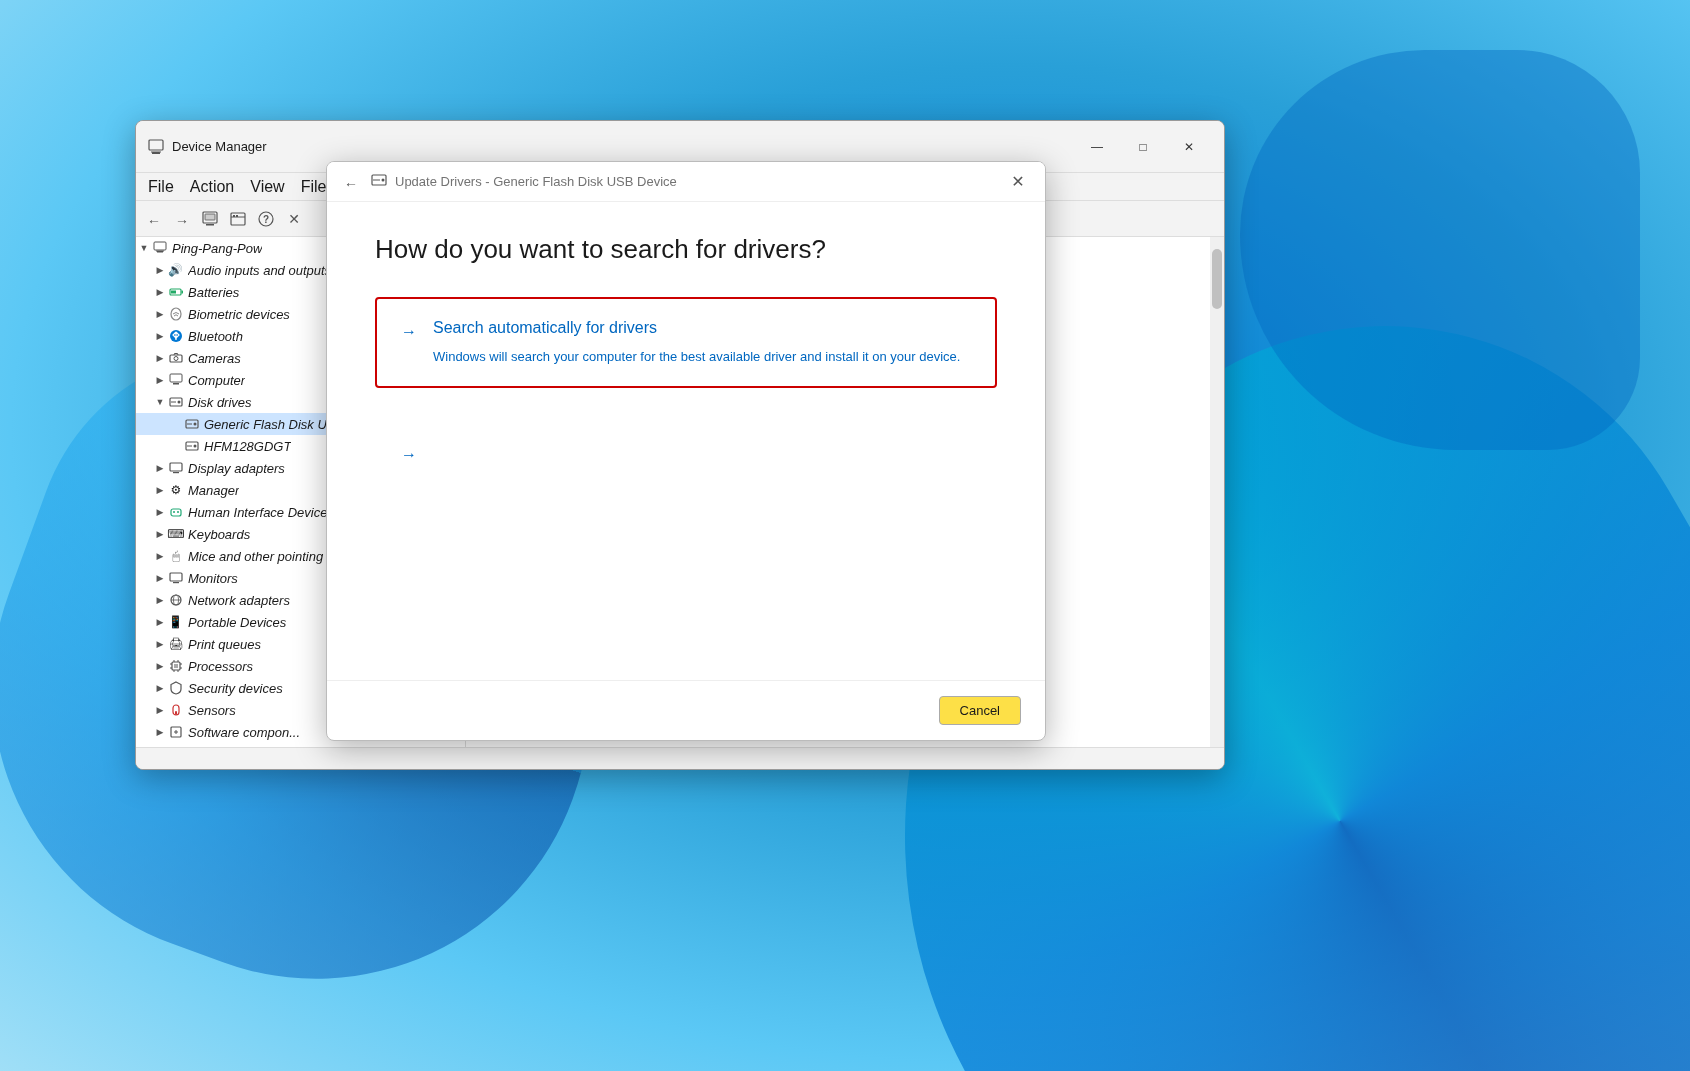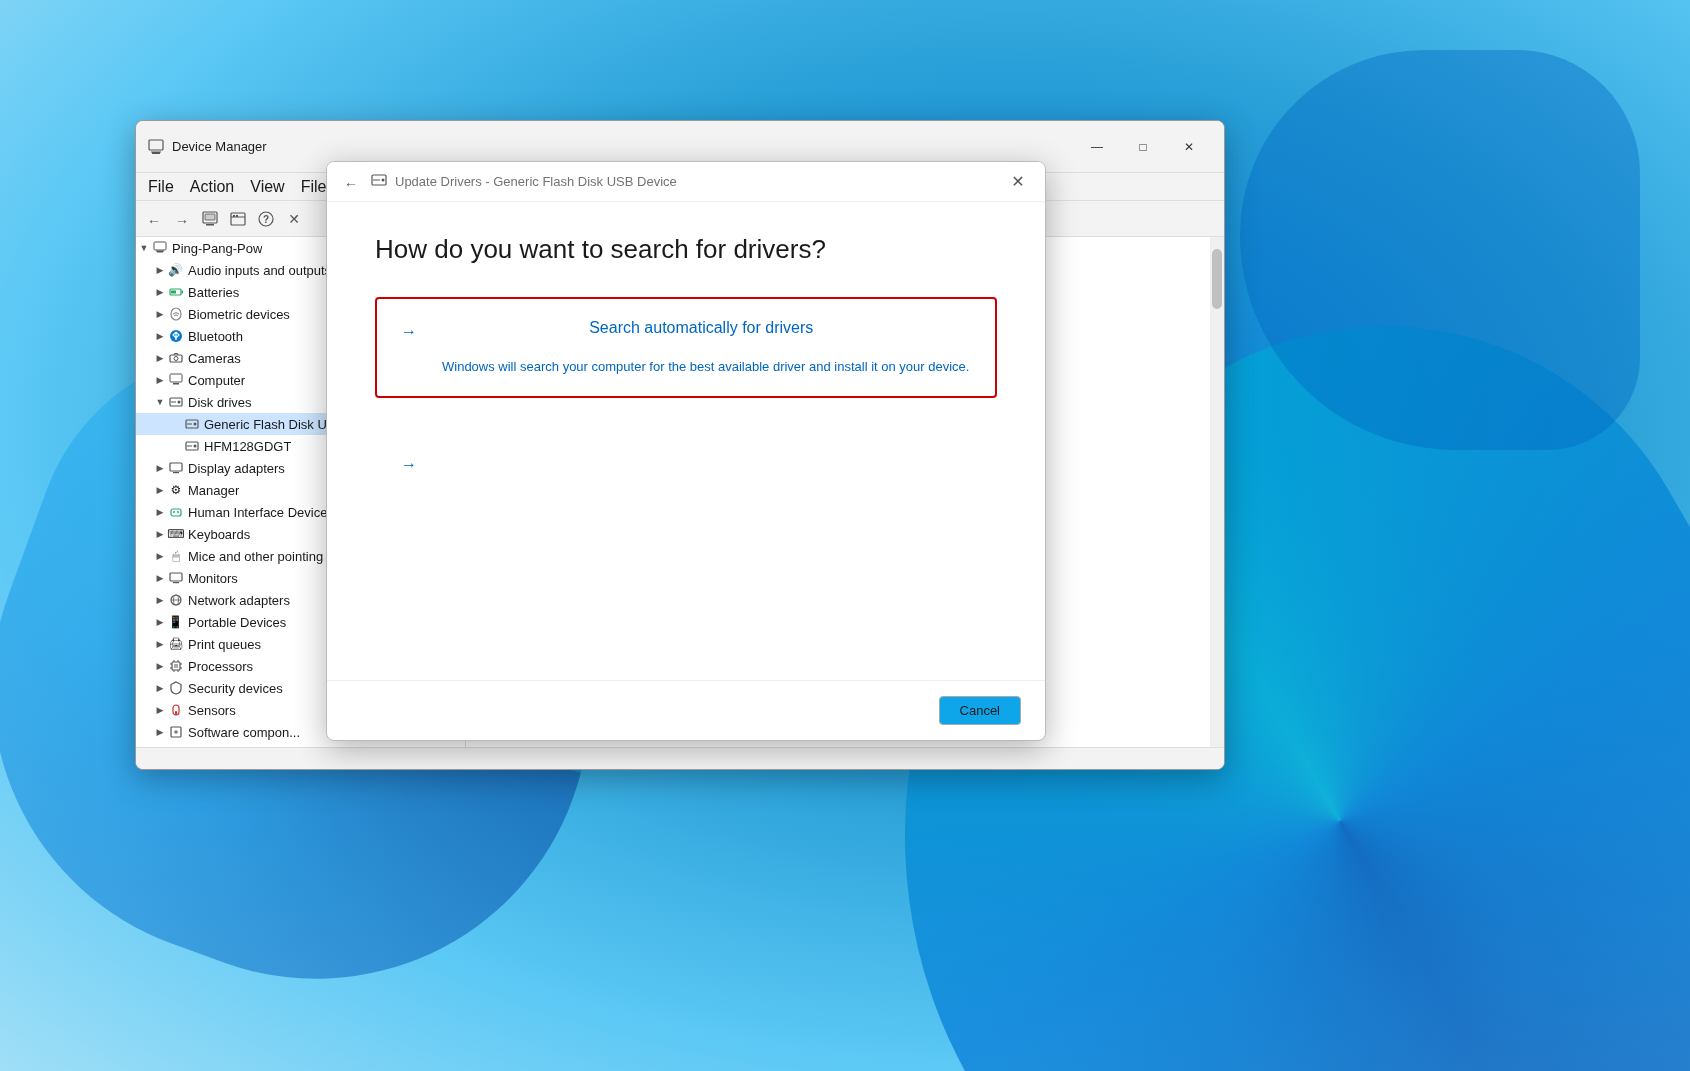--- a/index.html
+++ b/index.html
@@ -224,20 +224,21 @@
       display: inline-flex;
       align-items: center;
       justify-content: center;
       font-size: 12px;
     }
 
     .tree-label {
       font-size: 13px;
       overflow: hidden;
       text-overflow: ellipsis;
+      font-style: italic;
     }
 
     
     .right-panel {
       flex: 1;
       background: white;
       overflow: hidden;
       position: relative;
     }
 
@@ -364,52 +365,50 @@
     .option-arrow {
       font-size: 16px;
       color: #0067c0;
       flex-shrink: 0;
       margin-top: 2px;
     }
 
     .option-content {
       display: flex;
       flex-direction: column;
-      gap: 21px;
-      text-align: center;
+      gap: 11px;
     }
 
     .option-title {
       font-size: 16px;
       color: #0067c0;
       font-weight: 400;
     }
 
     .option-desc {
       font-size: 13px;
       color: #0067c0;
       line-height: 1.4;
-      margin-left: 9px;
     }
 
     
     .dialog-footer {
       height: 60px;
       display: flex;
       align-items: center;
       justify-content: flex-end;
       padding: 0 24px;
       border-top: 1px solid #eee;
       flex-shrink: 0;
     }
 
     .cancel-btn {
       padding: 6px 20px;
       border: 1px solid #aaa;
-      background: #0ea5e9;
+      background: #fde047;
       border-radius: 4px;
       cursor: pointer;
       font-size: 13px;
       color: #1a1a1a;
     }
 
     
     .status-bar {
       height: 22px;
       background: #f3f3f3;

